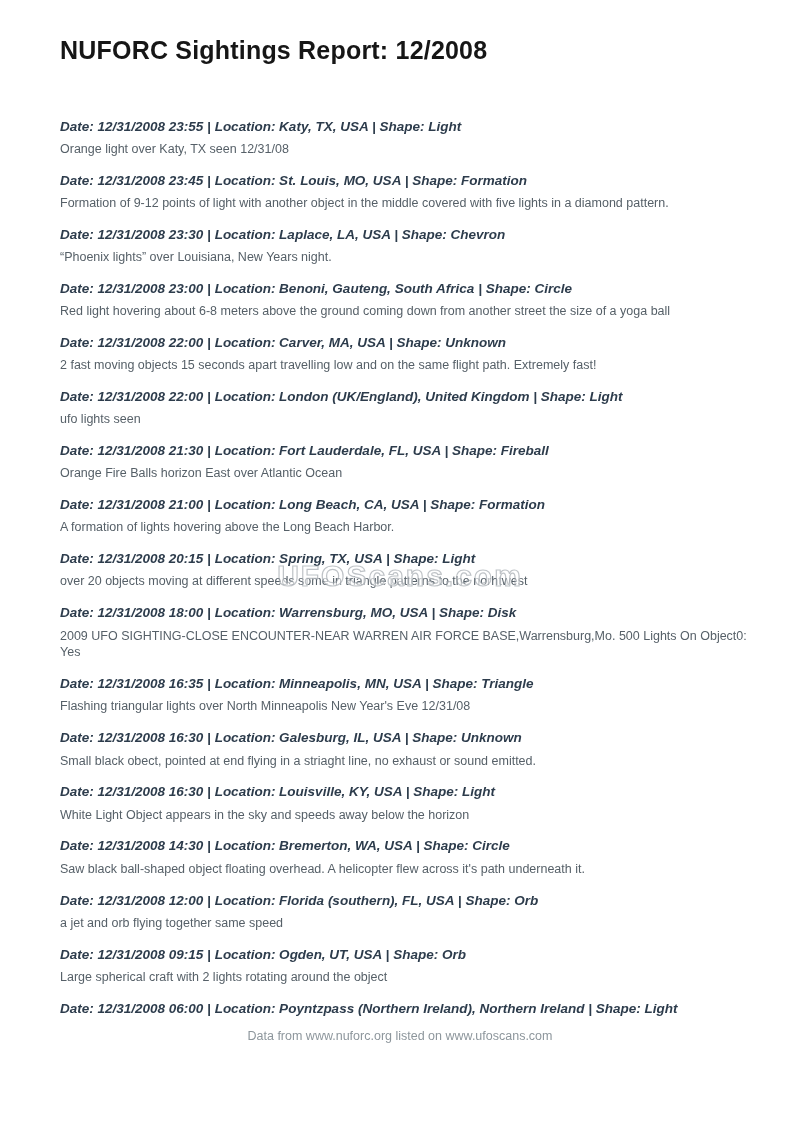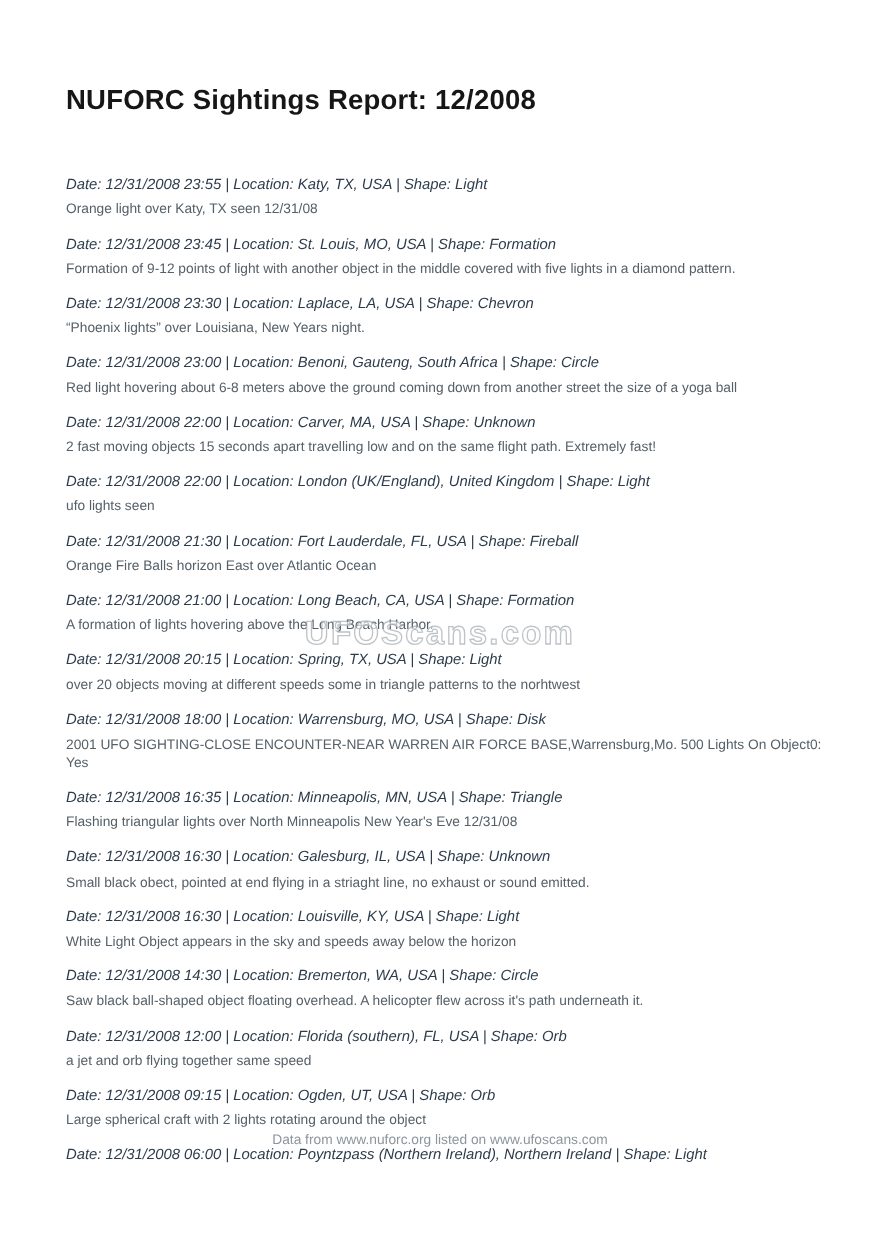--- a/index.html
+++ b/index.html
@@ -9,37 +9,37 @@
   }
   .page {
     position: relative;
     width: 800px;
     height: 1132px;
     background: #ffffff;
     overflow: hidden;
     font-family: "Liberation Sans", sans-serif;
   }
   .content {
-    padding: 77px 50px 0 60px;
+    padding: 36px 50px 0 60px;
   }
   .page-title {
     margin: 0 0 54px 0;
     font-size: 25px;
     font-weight: bold;
     line-height: 1.15;
     color: var(--title-color, #161616);
     letter-spacing: 0.2px;
   }
   .entry {
     margin: 0 0 15px 0;
   }
   .entry-header {
     margin: 0 0 6px 0;
     font-size: 13.5px;
-    font-weight: normal;
+    font-weight: bold;
     font-style: italic;
     line-height: 1.2;
     color: var(--header-color, #2d3c4c);
   }
   .entry-desc {
     margin: 0;
     font-size: 12.5px;
     font-weight: normal;
     line-height: 1.35;
     color: var(--desc-color, #566068);
@@ -121,21 +121,21 @@
     <p class="entry-desc">A formation of lights hovering above the Long Beach Harbor.</p>
   </div>
 
   <div class="entry">
     <h2 class="entry-header">Date: 12/31/2008 20:15 | Location: Spring, TX, USA | Shape: Light</h2>
     <p class="entry-desc">over 20 objects moving at different speeds some in triangle patterns to the norhtwest</p>
   </div>
 
   <div class="entry">
     <h2 class="entry-header">Date: 12/31/2008 18:00 | Location: Warrensburg, MO, USA | Shape: Disk</h2>
-    <p class="entry-desc">2001 UFO SIGHTING-CLOSE ENCOUNTER-NEAR WARREN AIR FORCE BASE,Warrensburg,Mo. 500 Lights On Object0: Yes</p>
+    <p class="entry-desc">2009 UFO SIGHTING-CLOSE ENCOUNTER-NEAR WARREN AIR FORCE BASE,Warrensburg,Mo. 500 Lights On Object0: Yes</p>
   </div>
 
   <div class="entry">
     <h2 class="entry-header">Date: 12/31/2008 16:35 | Location: Minneapolis, MN, USA | Shape: Triangle</h2>
     <p class="entry-desc">Flashing triangular lights over North Minneapolis New Year's Eve 12/31/08</p>
   </div>
 
   <div class="entry">
     <h2 class="entry-header">Date: 12/31/2008 16:30 | Location: Galesburg, IL, USA | Shape: Unknown</h2>
     <p class="entry-desc">Small black obect, pointed at end flying in a striaght line, no exhaust or sound emitted.</p>

